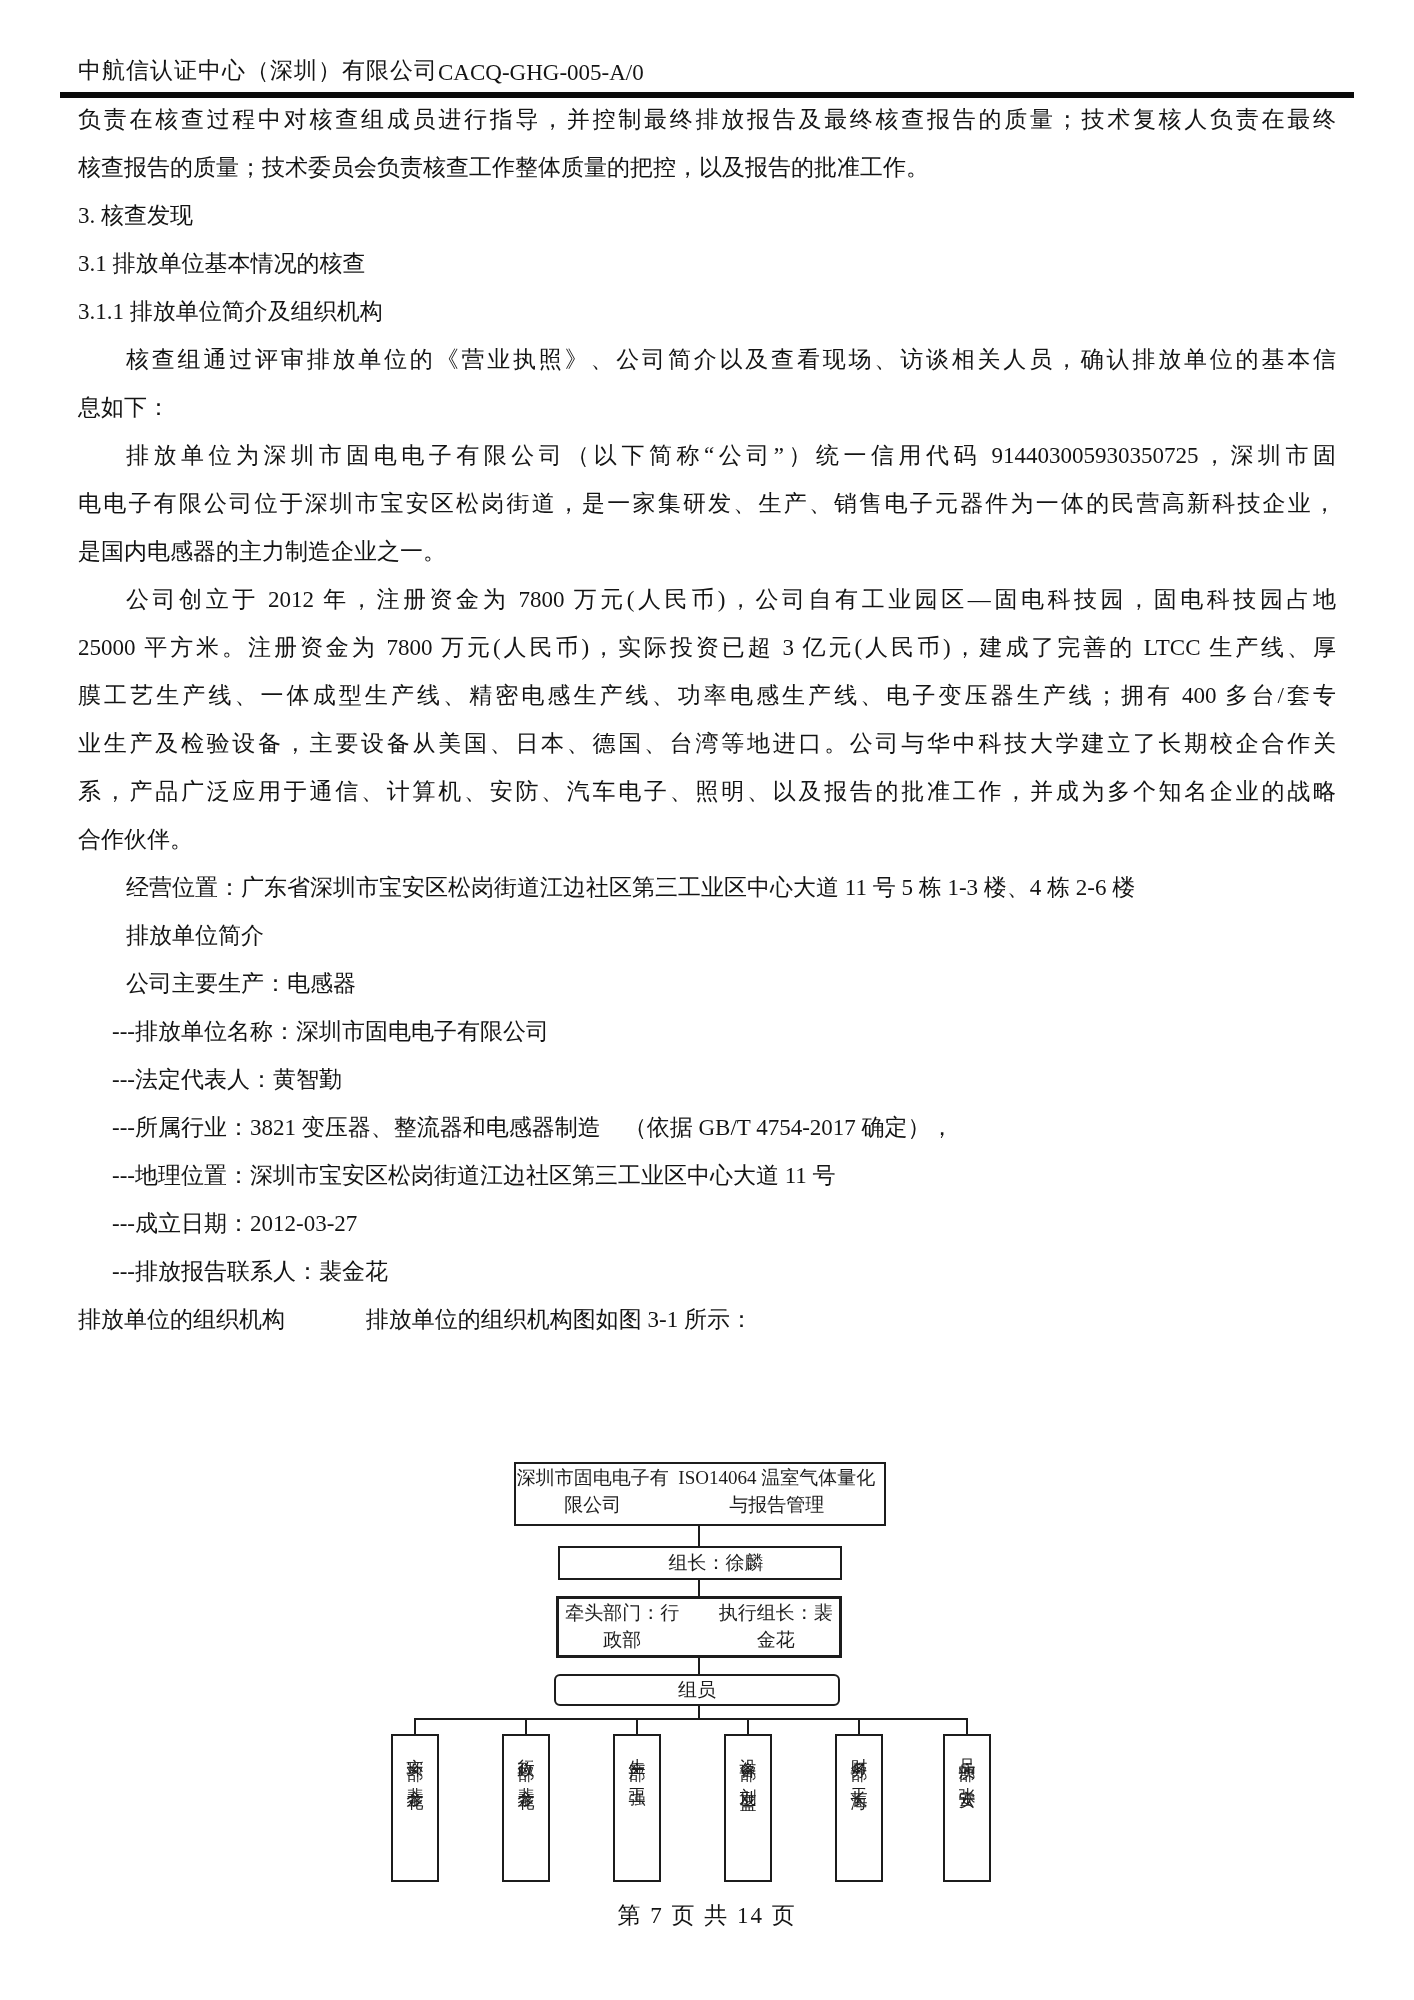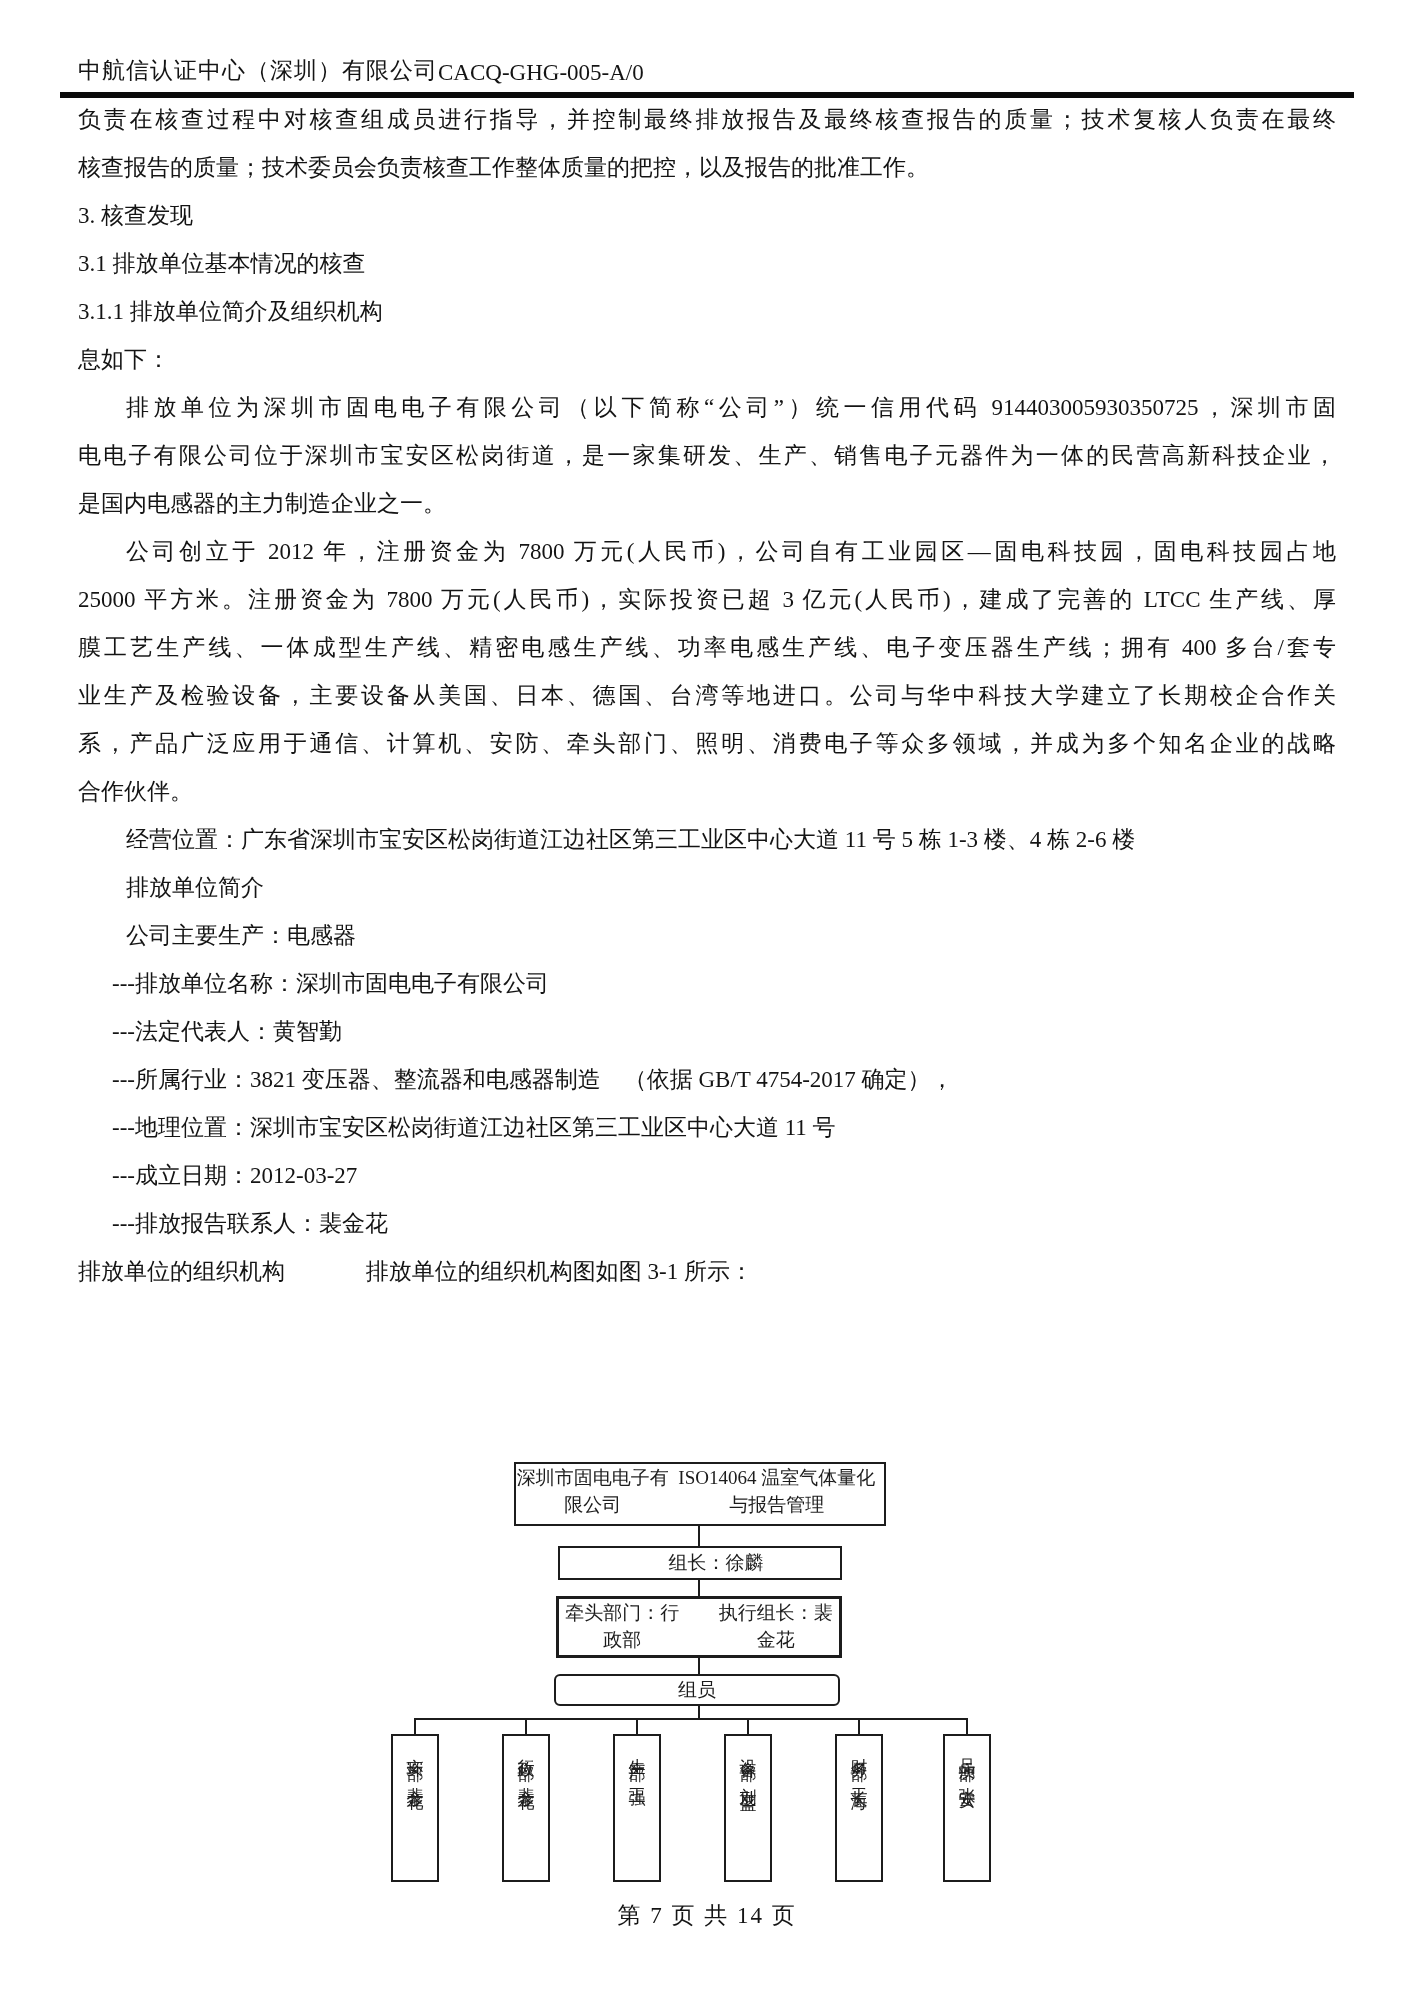--- a/index.html
+++ b/index.html
@@ -58,29 +58,30 @@
     <span class="hl">中航信认证中心（深圳）有限公司</span>
     <span class="hr">CACQ-GHG-005-A/0</span>
   </div>
 
   <div class="body-text">
     <div class="line fill">负责在核查过程中对核查组成员进行指导，并控制最终排放报告及最终核查报告的质量；技术复核人负责在最终</div>
     <div class="line">核查报告的质量；技术委员会负责核查工作整体质量的把控，以及报告的批准工作。</div>
     <div class="line">3. 核查发现</div>
     <div class="line">3.1 排放单位基本情况的核查</div>
     <div class="line">3.1.1 排放单位简介及组织机构</div>
+    <div class="line ind fill">核查组通过评审排放单位的《营业执照》、公司简介以及查看现场、访谈相关人员，确认排放单位的基本信</div>
     <div class="line">息如下：</div>
     <div class="line ind fill">排放单位为深圳市固电电子有限公司（以下简称“公司”）统一信用代码 914403005930350725，深圳市固</div>
     <div class="line fill">电电子有限公司位于深圳市宝安区松岗街道，是一家集研发、生产、销售电子元器件为一体的民营高新科技企业，</div>
     <div class="line">是国内电感器的主力制造企业之一。</div>
     <div class="line ind fill">公司创立于 2012 年，注册资金为 7800 万元(人民币)，公司自有工业园区—固电科技园，固电科技园占地</div>
     <div class="line fill">25000 平方米。注册资金为 7800 万元(人民币)，实际投资已超 3 亿元(人民币)，建成了完善的 LTCC 生产线、厚</div>
     <div class="line fill">膜工艺生产线、一体成型生产线、精密电感生产线、功率电感生产线、电子变压器生产线；拥有 400 多台/套专</div>
     <div class="line fill">业生产及检验设备，主要设备从美国、日本、德国、台湾等地进口。公司与华中科技大学建立了长期校企合作关</div>
-    <div class="line fill">系，产品广泛应用于通信、计算机、安防、牵头部门、照明、消费电子等众多领域，并成为多个知名企业的战略</div>
+    <div class="line fill">系，产品广泛应用于通信、计算机、安防、汽车电子、照明、以及报告的批准工作，并成为多个知名企业的战略</div>
     <div class="line">合作伙伴。</div>
     <div class="line ind">经营位置：广东省深圳市宝安区松岗街道江边社区第三工业区中心大道 11 号 5 栋 1-3 楼、4 栋 2-6 楼</div>
     <div class="line ind">排放单位简介</div>
     <div class="line ind">公司主要生产：电感器</div>
     <div class="line dash">---排放单位名称：深圳市固电电子有限公司</div>
     <div class="line dash">---法定代表人：黄智勤</div>
     <div class="line dash">---所属行业：3821 变压器、整流器和电感器制造　（依据 GB/T 4754-2017 确定），</div>
     <div class="line dash">---地理位置：深圳市宝安区松岗街道江边社区第三工业区中心大道 11 号</div>
     <div class="line dash">---成立日期：2012-03-27</div>
     <div class="line dash">---排放报告联系人：裴金花</div>

